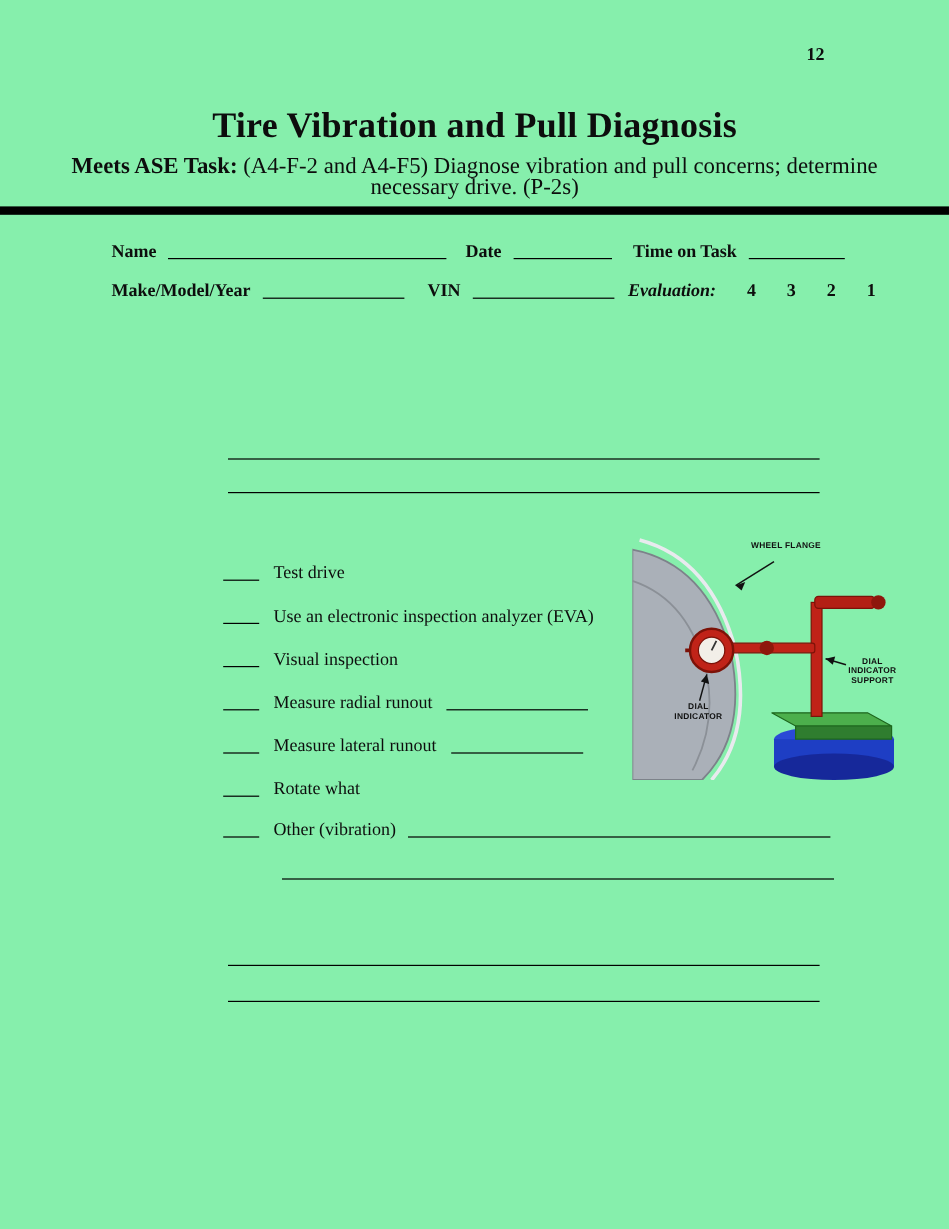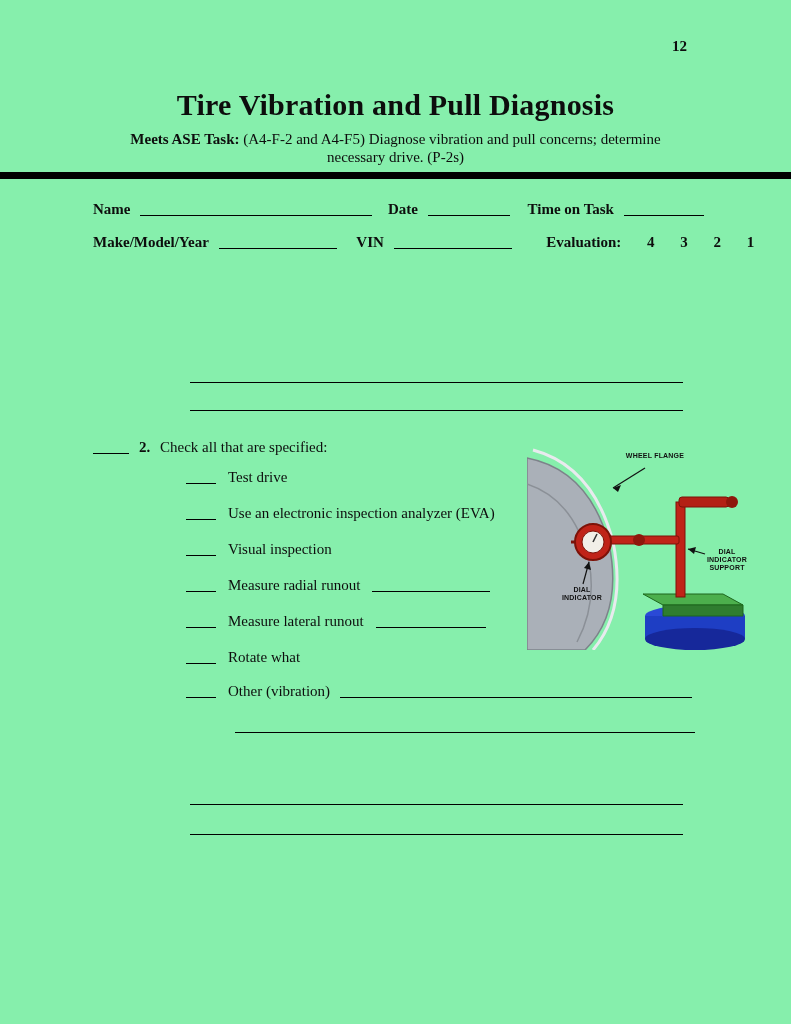--- a/index.html
+++ b/index.html
@@ -8,21 +8,21 @@
     width:791px;height:1024px;
     background:#86efac;
     font-family:"Liberation Serif", serif;
     color:#0d0d0d;
     font-size:15px;
     overflow:hidden;
   }
   .abs{position:absolute;}
   .pageno{top:38px;right:104px;font-weight:bold;font-size:15px;}
   .title{top:88px;left:0;width:100%;text-align:center;font-size:30px;font-weight:bold;letter-spacing:.2px;}
-  .subtitle{top:130px;left:0;width:100%;text-align:center;font-size:15px;line-height:18px;}
+  .subtitle{top:130px;left:0;width:100%;text-align:center;font-size:19px;line-height:18px;}
   .subtitle b{font-weight:bold;}
   .rule-thick{top:172px;left:0;width:791px;height:7px;background:#000;}
   .blank{display:inline-block;border-bottom:1.4px solid #000;height:14px;vertical-align:-2px;}
   .row{white-space:nowrap;}
   .lblb{font-weight:bold;}
   .qnum{font-weight:bold;}
   .qblank{display:inline-block;border-bottom:1.4px solid #000;width:36px;height:14px;vertical-align:-2px;margin-right:10px;}
   .ansline{border-bottom:1.2px solid #000;height:1px;}
   .check-row{position:absolute;white-space:nowrap;}
   .cb{width:30px;margin-right:12px;}
@@ -59,34 +59,30 @@
     <span class="blank" style="width:82px;margin-left:6px;"></span>
     <span class="lblb" style="margin-left:14px;">Time on Task</span>
     <span class="blank" style="width:80px;margin-left:6px;"></span>
   </div>
 
   <div class="abs row" style="left:93px;top:234px;">
     <span class="lblb">Make/Model/Year</span>
     <span class="blank" style="width:118px;margin-left:6px;"></span>
     <span class="lblb" style="margin-left:16px;">VIN</span>
     <span class="blank" style="width:118px;margin-left:6px;"></span>
-    <span class="lblb" style="margin-left:31px;">Evaluation:</span>
+    <span class="lblb" style="margin-left:8px;font-style:italic;">Evaluation:</span>
     <span class="evalnum">4</span>
     <span class="evalnum">3</span>
     <span class="evalnum">2</span>
     <span class="evalnum">1</span>
   </div>
 
   <div class="abs ansline" style="left:190px;top:381px;width:493px;"></div>
   <div class="abs ansline" style="left:190px;top:409px;width:493px;"></div>
 
-  <div class="abs row" style="left:93px;top:439px;">
-    <span class="qblank"></span><span class="qnum">2.</span>
-    <span style="margin-left:6px;">Check all that are specified:</span>
-  </div>
 
   <div class="check-row" style="left:186px;top:469px;">
     <span class="blank cb"></span><span>Test drive</span>
   </div>
   <div class="check-row" style="left:186px;top:505px;">
     <span class="blank cb"></span><span>Use an electronic inspection analyzer (EVA)</span>
   </div>
   <div class="check-row" style="left:186px;top:541px;">
     <span class="blank cb"></span><span>Visual inspection</span>
   </div>

